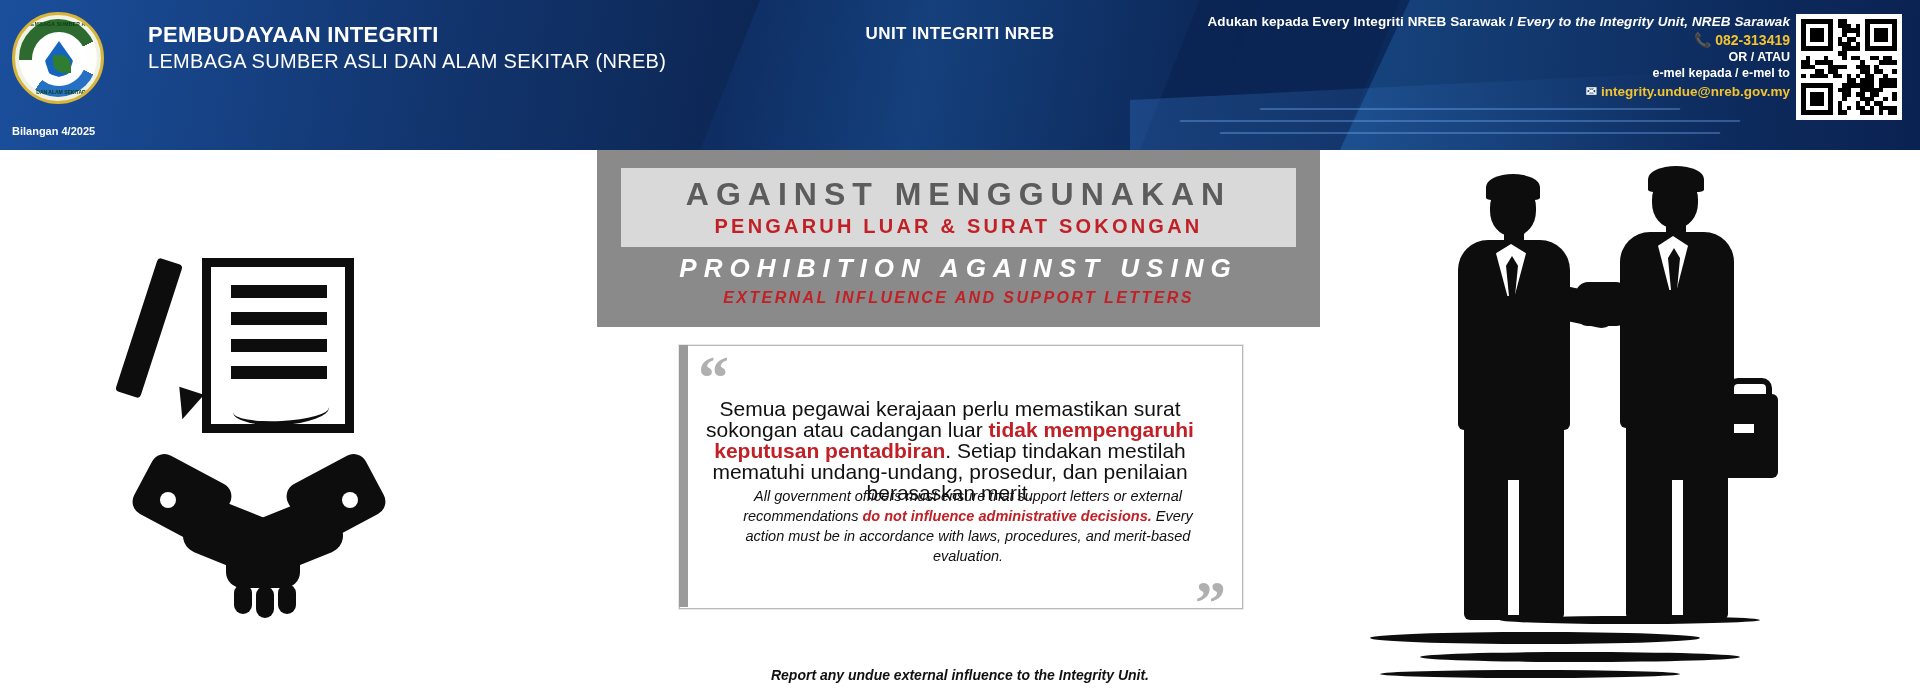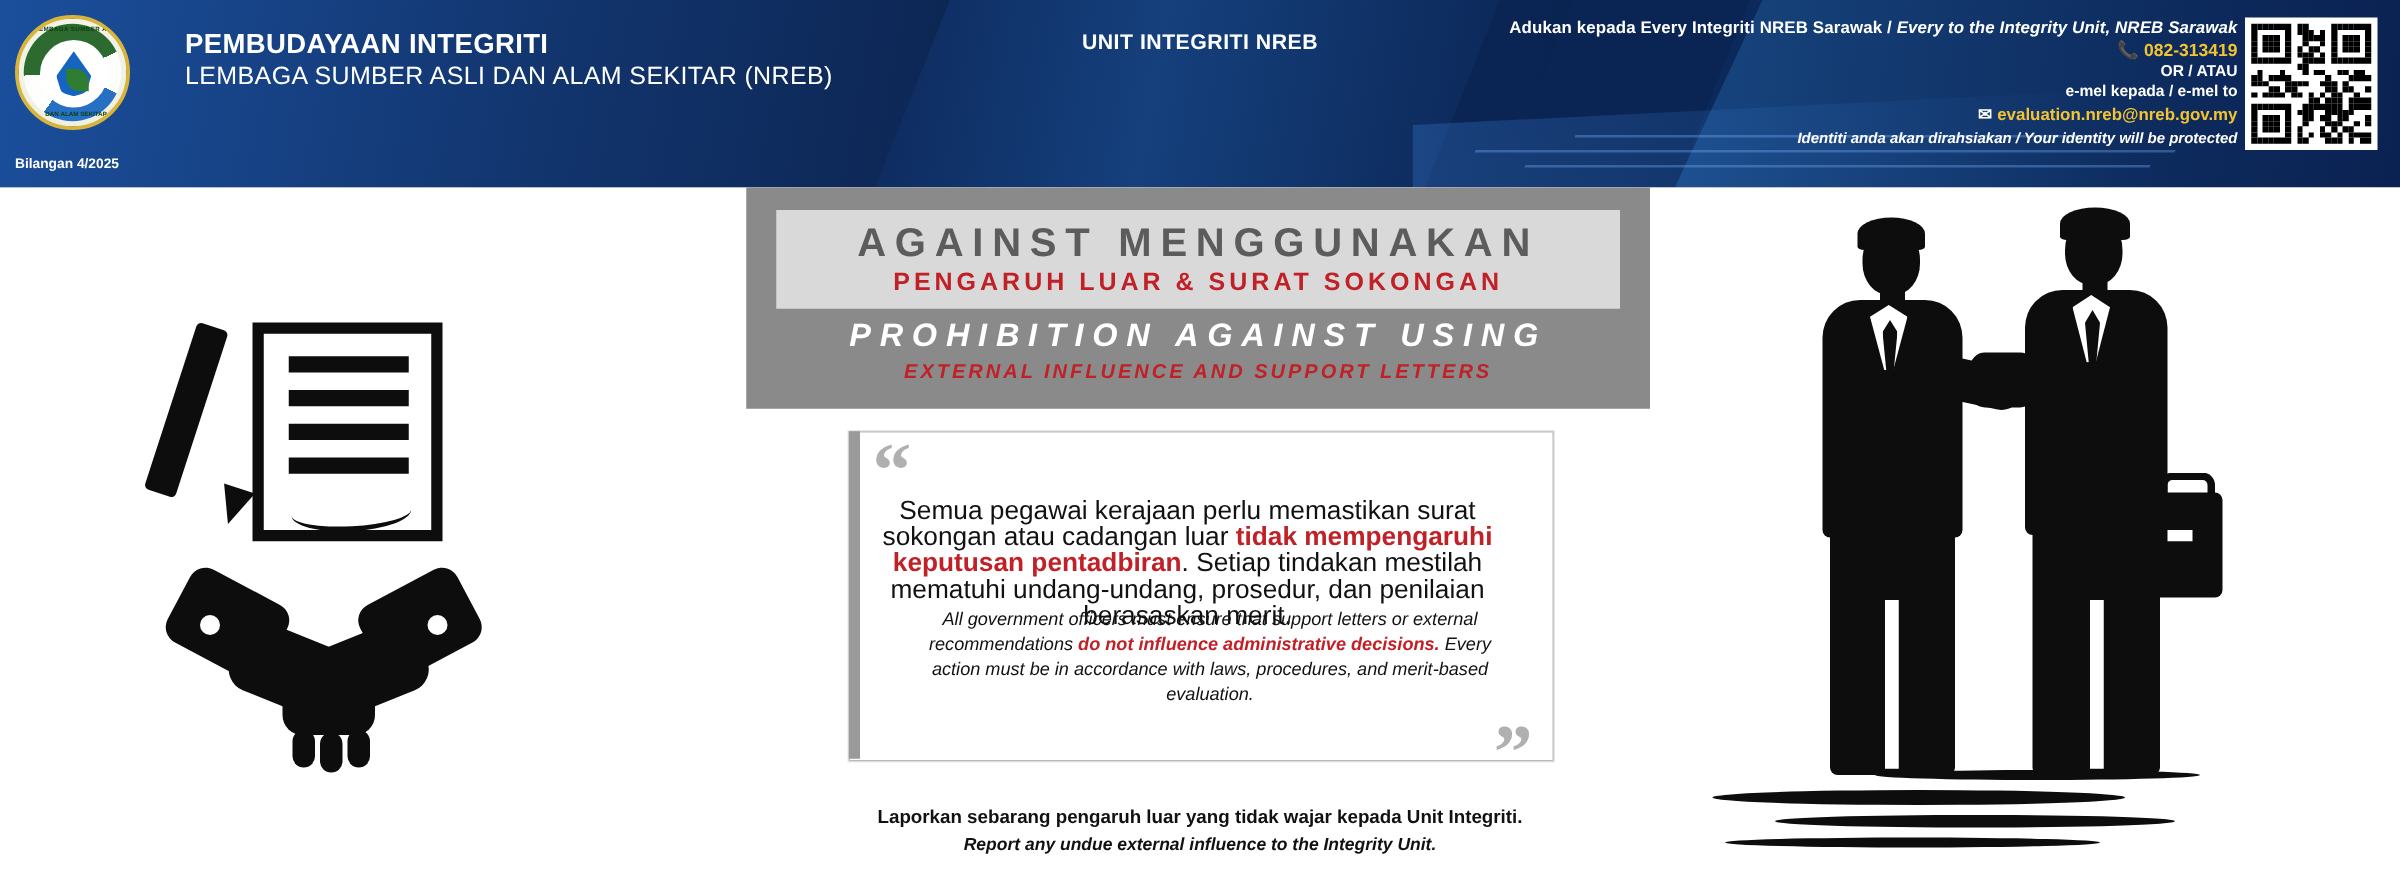--- a/index.html
+++ b/index.html
@@ -636,23 +636,22 @@
       <span>/</span>
       <i>Every to the Integrity Unit, NREB Sarawak</i>
     </div>
     <div class="report-phone">
       <span>📞</span>
       <span>082-313419</span>
     </div>
     <div class="report-or">OR / ATAU</div>
     <div class="report-email-label">e-mel kepada / e-mel to</div>
     <div class="report-email">
-      <span class="mail-ico">✉</span><span>evaluation.nreb@nreb.gov.my</span>
+      <span class="mail-ico">✉</span><span>integrity.undue@nreb.gov.my</span>
     </div>
-    <div class="report-confid">Identiti anda akan dirahsiakan / Your identity will be protected</div>
   </div>
 
   <div class="qr">
     <div class="qr-grid" id="qr-grid">
         <div class="qr-cell" style="left: 0px; top: 0px; width: 4.57143px; height: 4.57143px;"></div>
         <div class="qr-cell" style="left: 4.57143px; top: 0px; width: 4.57143px; height: 4.57143px;"></div>
         <div class="qr-cell" style="left: 9.14286px; top: 0px; width: 4.57143px; height: 4.57143px;"></div>
         <div class="qr-cell" style="left: 13.7143px; top: 0px; width: 4.57143px; height: 4.57143px;"></div>
         <div class="qr-cell" style="left: 18.2857px; top: 0px; width: 4.57143px; height: 4.57143px;"></div>
         <div class="qr-cell" style="left: 22.8571px; top: 0px; width: 4.57143px; height: 4.57143px;"></div>
@@ -932,21 +931,20 @@
     <div class="quote-mark-open">“</div>
     <div class="quote-my">
       <span>Semua pegawai kerajaan perlu memastikan surat sokongan atau cadangan luar </span><span class="hl">tidak mempengaruhi keputusan pentadbiran</span><span>. Setiap tindakan mestilah mematuhi undang-undang, prosedur, dan penilaian berasaskan merit.</span>
     </div>
     <div class="quote-en">
       <span>All government officers must ensure that support letters or external recommendations </span><span class="hl">do not influence administrative decisions.</span><span>  Every action must be in accordance with laws, procedures, and merit-based evaluation.</span>
     </div>
     <div class="quote-mark-close">”</div>
   </div>
 
-  <div class="foot-my">Laporkan sebarang pengaruh luar yang tidak wajar kepada Unit Integriti.</div>
   <div class="foot-en">Report any undue external influence to the Integrity Unit.</div>
 
   <div class="right-art">
     <div class="fig figL-hair"></div>
     <div class="fig figL-head"></div>
     <div class="fig figL-neck"></div>
     <div class="fig figL-body"></div>
     <div class="figL-shirt"></div>
     <div class="figL-tie"></div>
     <div class="fig figL-legs"></div>

